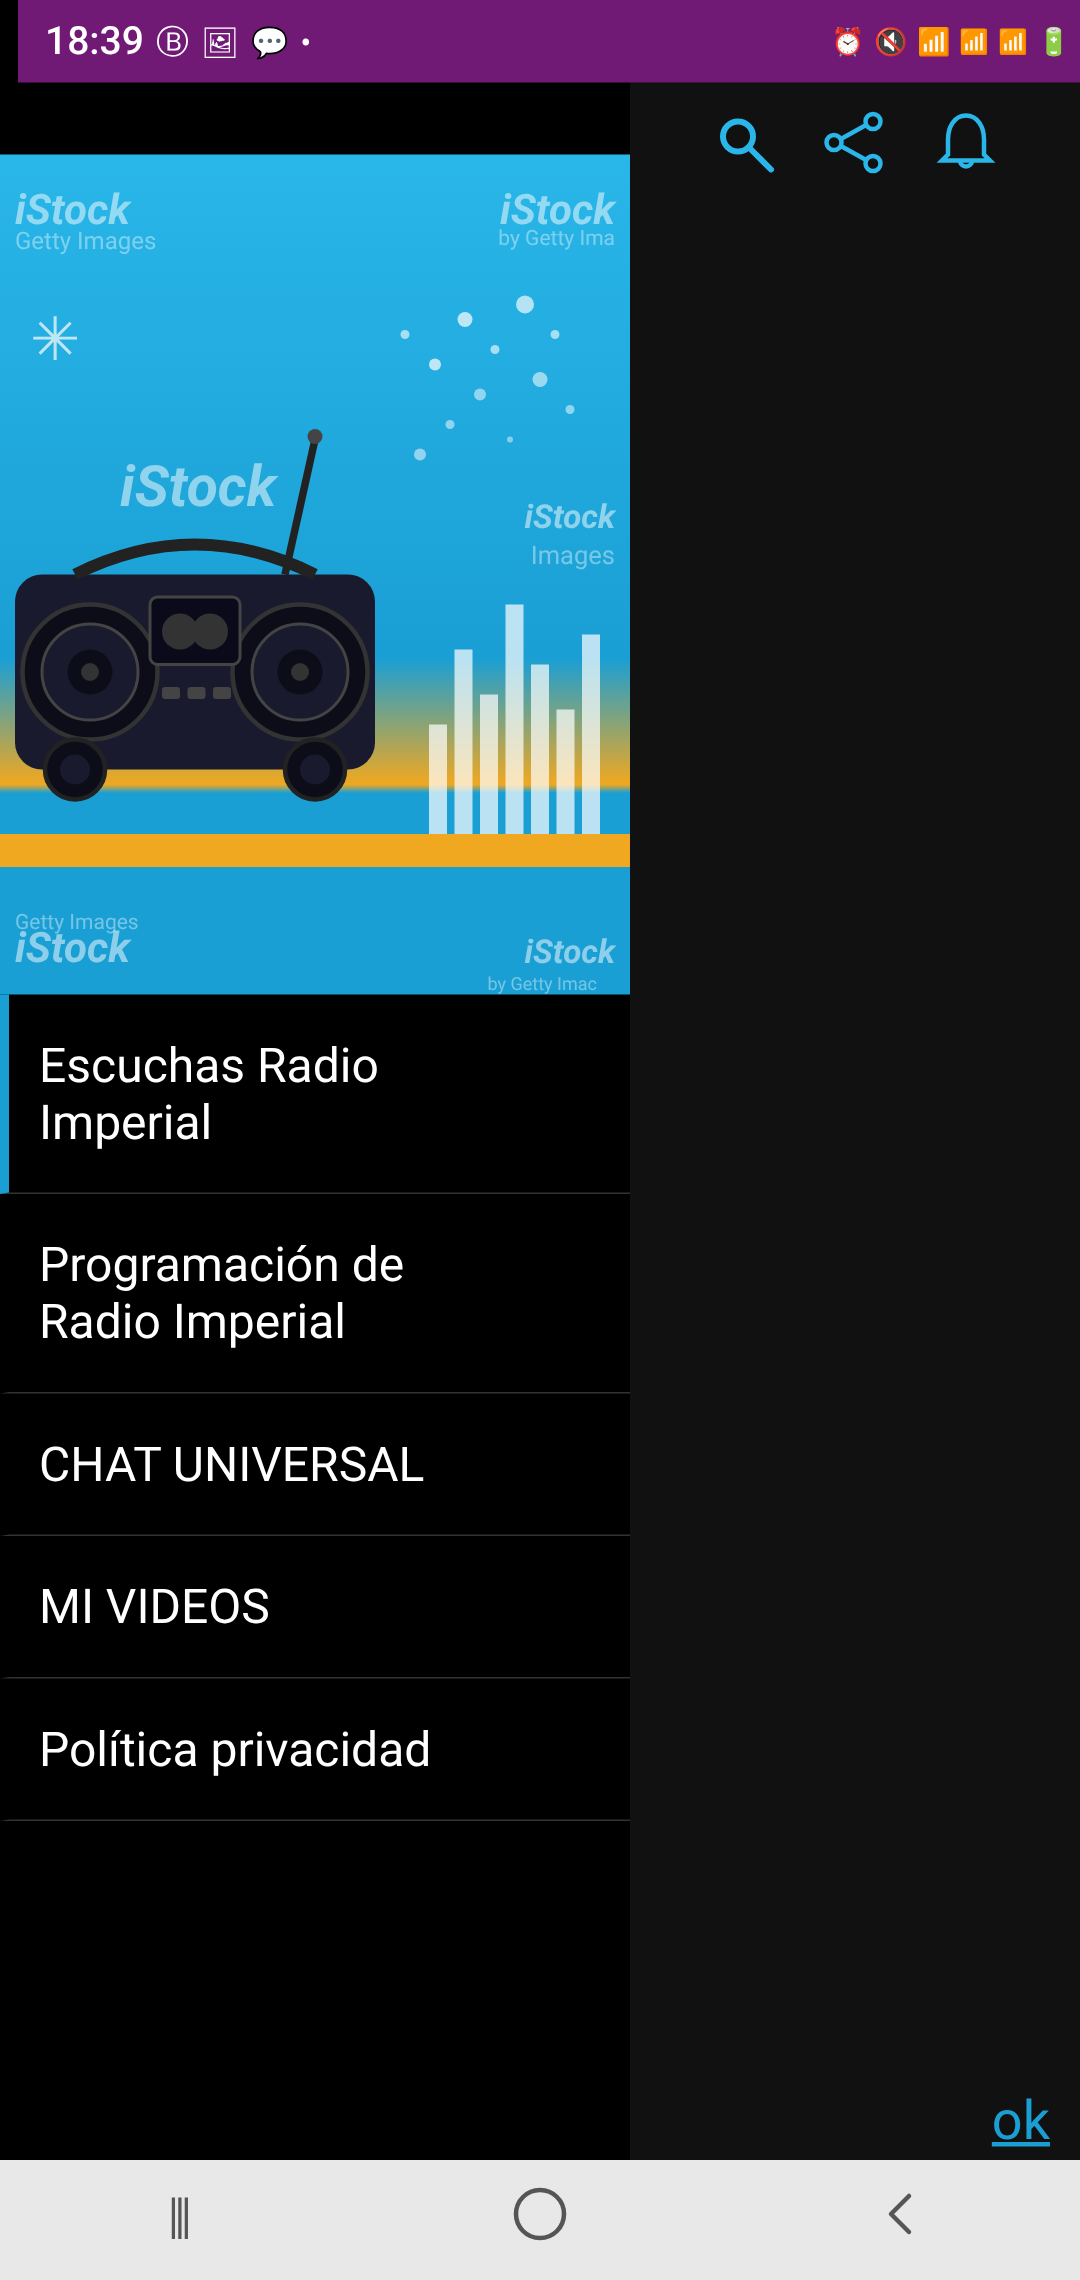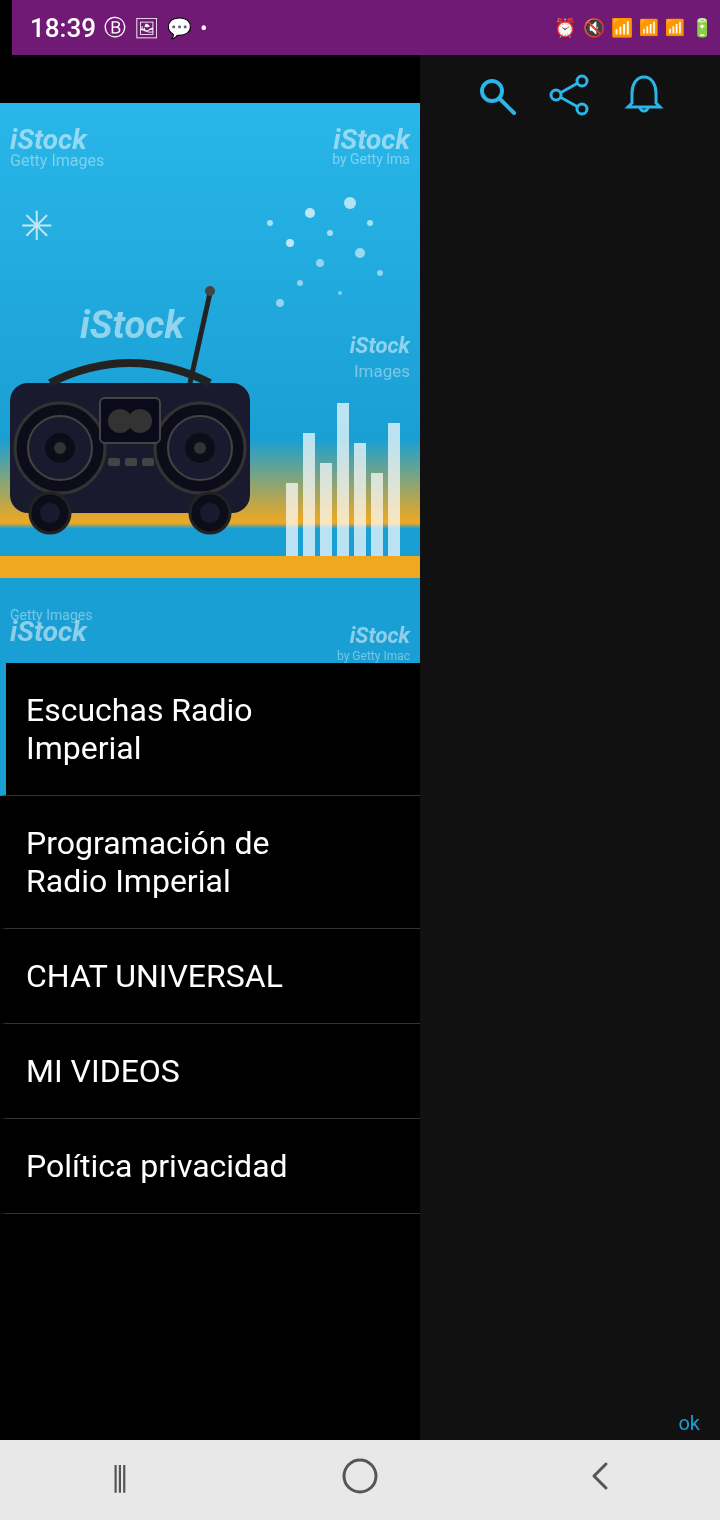--- a/index.html
+++ b/index.html
@@ -210,22 +210,23 @@
       color: #555;
       font-size: 36px;
     }
 
     
     .ok-hint {
       position: absolute;
       bottom: 85px;
       right: 20px;
       color: #1a9fd4;
-      font-size: 20px;
+      font-size: 36px;
       z-index: 50;
+      text-decoration: underline;
     }
   </style>
 </head>
 <body>
 
 <div class="status-bar">
   <div class="status-bar-left">
     <span>18:39</span>
     <span style="font-size:22px;">Ⓑ</span>
     <span style="font-size:20px;">🖼</span>
@@ -337,21 +338,21 @@
       <div class="eq-bar" style="height:120px;"></div>
       <div class="eq-bar" style="height:90px;"></div>
       <div class="eq-bar" style="height:140px;"></div>
     </div>
 
     <div class="orange-stripe"></div>
 
     <span class="watermark" style="bottom:15px; left:10px; font-size:28px;">iStock</span>
     <span class="getty-bl">Getty Images</span>
     <span class="watermark" style="bottom:15px; right:10px; font-size:22px;">iStock</span>
-    <span style="position:absolute; bottom:0px; right:10px; color:rgba(255,255,255,0.4); font-size:12px;">by Getty Imac</span>
+    <span style="position:absolute; bottom:0px; right:22px; color:rgba(255,255,255,0.4); font-size:12px;">by Getty Imac</span>
   </div>
 
   <div class="menu-list">
     <div class="menu-item active">
       <span>Escuchas Radio<br>Imperial</span>
     </div>
     <div class="menu-item">
       <span>Programación de<br>Radio Imperial</span>
     </div>
     <div class="menu-item">

